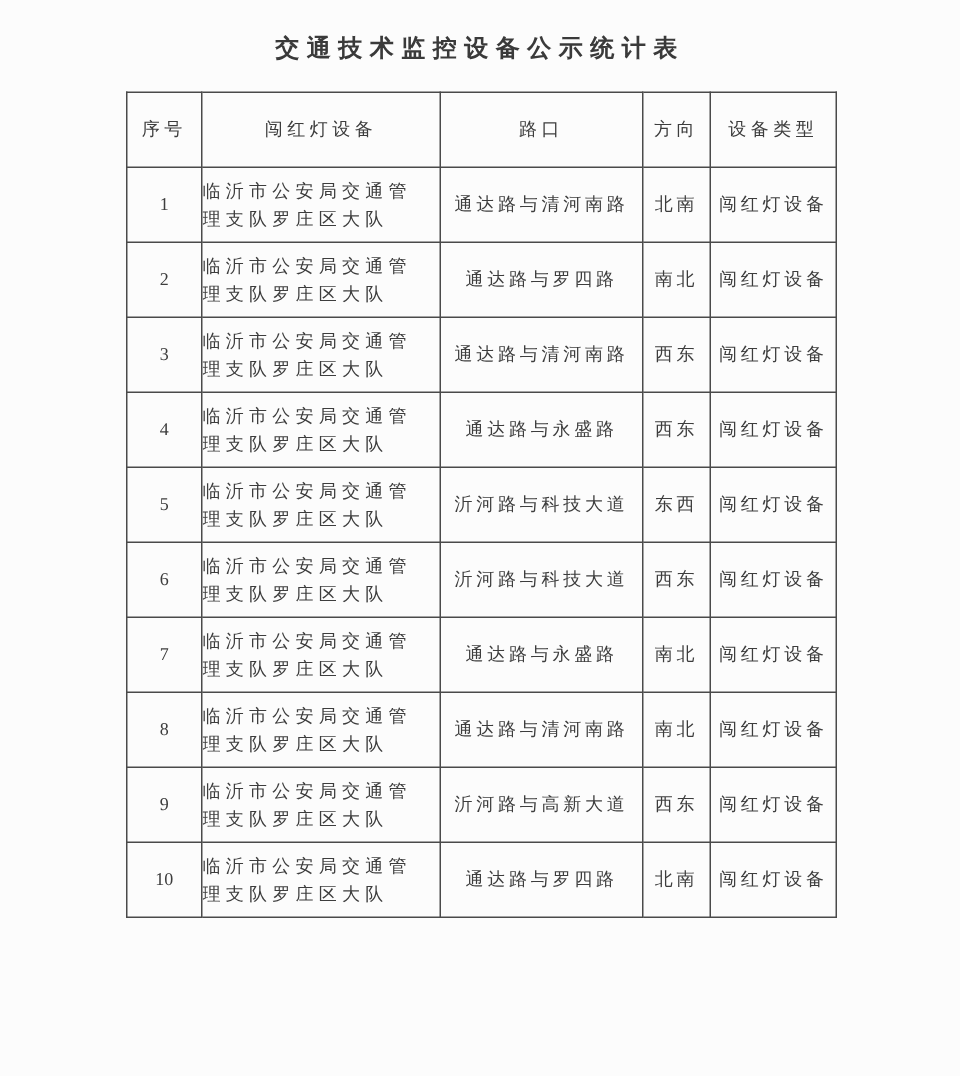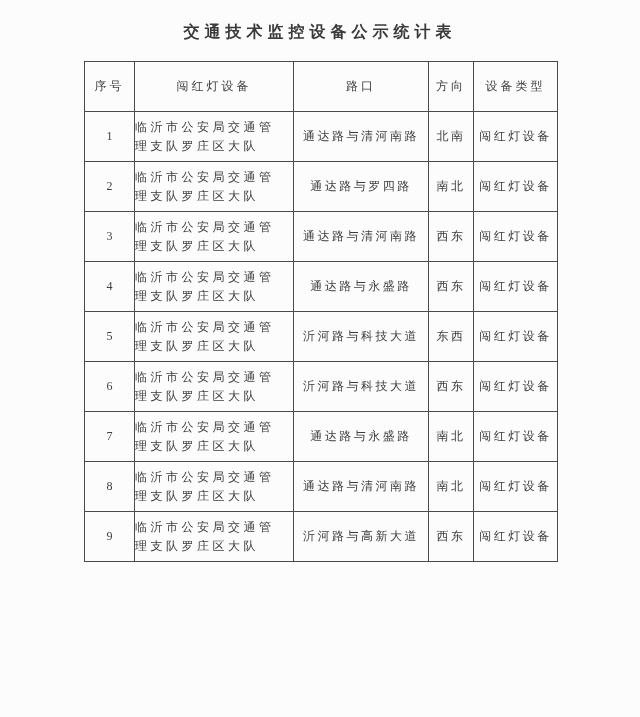--- a/index.html
+++ b/index.html
@@ -181,15 +181,25 @@
         <tr>
     <td class="cell-no">9</td>
     <td class="cell-dept">
       <span class="dept-line">临沂市公安局交通管</span>
       <span class="dept-line">理支队罗庄区大队</span>
     </td>
     <td class="cell-inter">沂河路与高新大道</td>
     <td class="cell-dir">西东</td>
     <td class="cell-type">闯红灯设备</td>
   </tr>
+        <tr>
+    <td class="cell-no">10</td>
+    <td class="cell-dept">
+      <span class="dept-line">临沂市公安局交通管</span>
+      <span class="dept-line">理支队罗庄区大队</span>
+    </td>
+    <td class="cell-inter">通达路与罗四路</td>
+    <td class="cell-dir">北南</td>
+    <td class="cell-type">闯红灯设备</td>
+  </tr>
       </tbody>
   </table>
 </div>
 
 </body></html>

